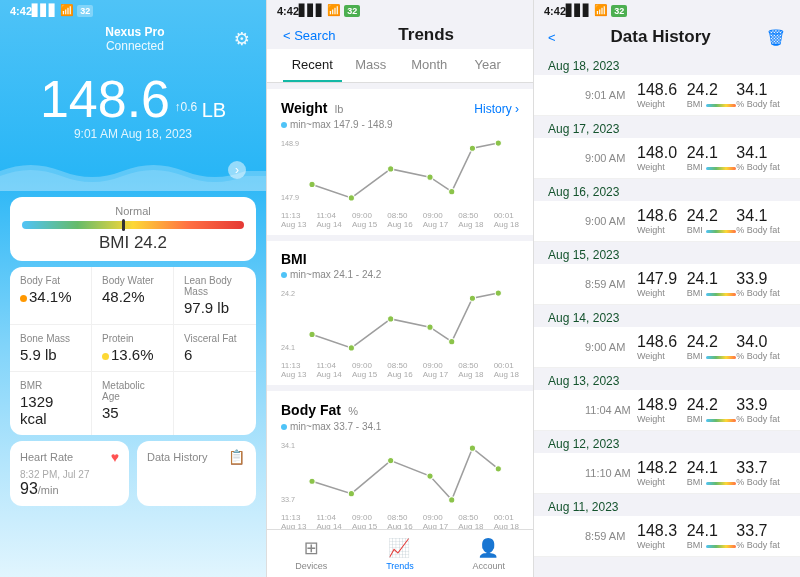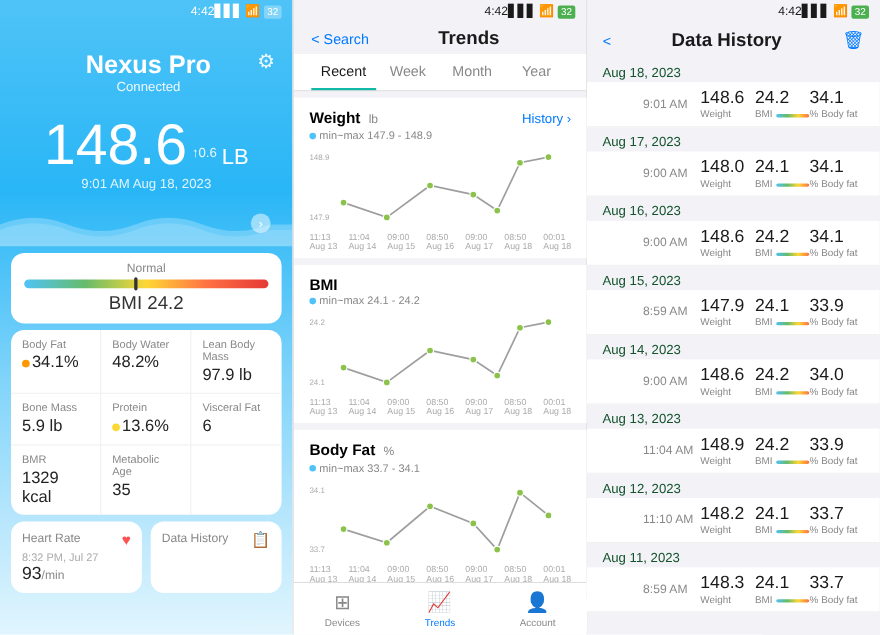--- a/index.html
+++ b/index.html
@@ -5,30 +5,30 @@
     * { margin: 0; padding: 0; box-sizing: border-box; }
     body { width: 800px; height: 577px; display: flex; font-family: -apple-system, BlinkMacSystemFont, 'Helvetica Neue', sans-serif; overflow: hidden; }
 
     
     .panel { flex: 1; height: 577px; overflow: hidden; position: relative; }
     .panel-1 { background: linear-gradient(180deg, #4FC3F7 0%, #29B6F6 30%, #81D4FA 60%, #B3E5FC 80%, #E1F5FE 100%); }
     .panel-2 { background: #F2F2F7; border-left: 1px solid #ddd; border-right: 1px solid #ddd; }
     .panel-3 { background: #F2F2F7; }
 
     
-    .status-bar { display: flex; justify-content: flex-end; align-items: center; padding: 4px 10px; font-size: 11px; font-weight: 400; }
+    .status-bar { display: flex; justify-content: flex-start; align-items: center; padding: 4px 10px; font-size: 11px; font-weight: 700; }
     .panel-1 .status-bar { color: white; }
     .panel-2 .status-bar, .panel-3 .status-bar { color: #1a1a1a; }
     .status-icons { display: flex; gap: 3px; align-items: center; }
     .battery { background: #333; border-radius: 2px; padding: 1px 3px; font-size: 9px; color: white; }
     .panel-1 .battery { background: rgba(255,255,255,0.3); color: white; }
 
     
     .p1-header { display: flex; justify-content: space-between; align-items: center; padding: 4px 16px 8px; }
-    .p1-title { color: white; font-size: 23px; font-weight: 600; text-align: center; flex: 1; margin-top: 20px; }
+    .p1-title { color: white; font-size: 12px; font-weight: 600; text-align: center; flex: 1; }
     .p1-subtitle { color: rgba(255,255,255,0.9); font-size: 12px; text-align: center; }
     .gear-icon { color: rgba(255,255,255,0.9); font-size: 18px; }
 
     
     .weight-display { text-align: center; padding: 12px 0 4px; }
     .weight-value { color: white; font-size: 52px; font-weight: 300; line-height: 1; }
     .weight-unit { color: white; font-size: 20px; font-weight: 400; }
     .weight-delta { color: rgba(255,255,255,0.9); font-size: 12px; vertical-align: super; }
     .weight-date { color: rgba(255,255,255,0.85); font-size: 12px; text-align: center; margin-top: 2px; }
 
@@ -222,21 +222,21 @@
     </div>
   </div>
 
   <div class="p2-nav">
     <span class="search-link">&lt; Search</span>
     <span class="p2-nav-title">Trends</span>
   </div>
 
   <div class="tab-bar">
     <div class="tab-item active">Recent</div>
-    <div class="tab-item">Week</div>
+    <div class="tab-item">Mass</div>
     <div class="tab-item">Month</div>
     <div class="tab-item">Year</div>
   </div>
 
   <div class="p2-scroll">
 
     <div class="chart-section">
       <div class="chart-header">
         <div>
           <span style="font-size:14px;font-weight:600">Weight</span>

